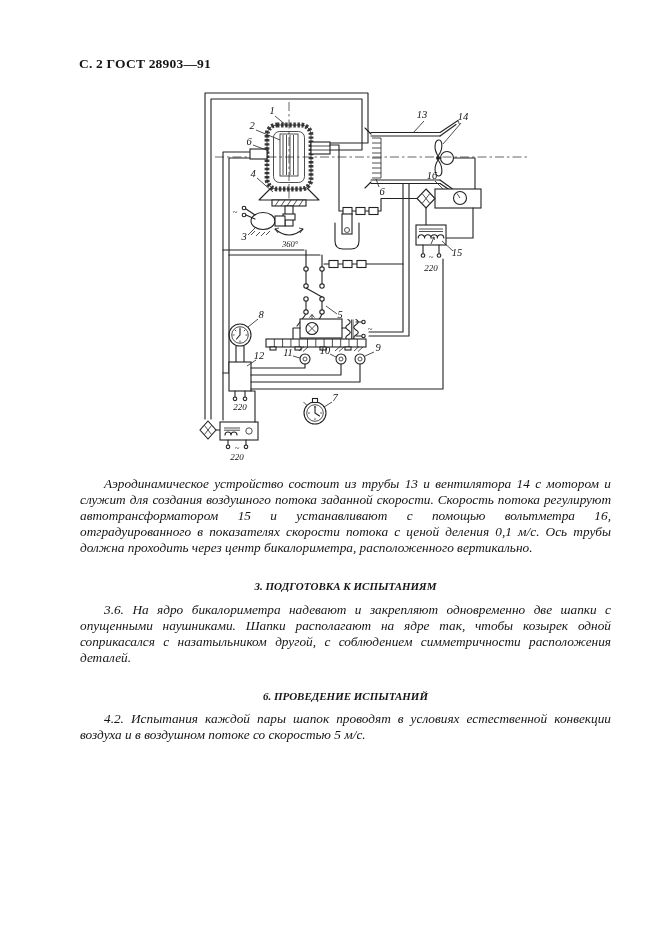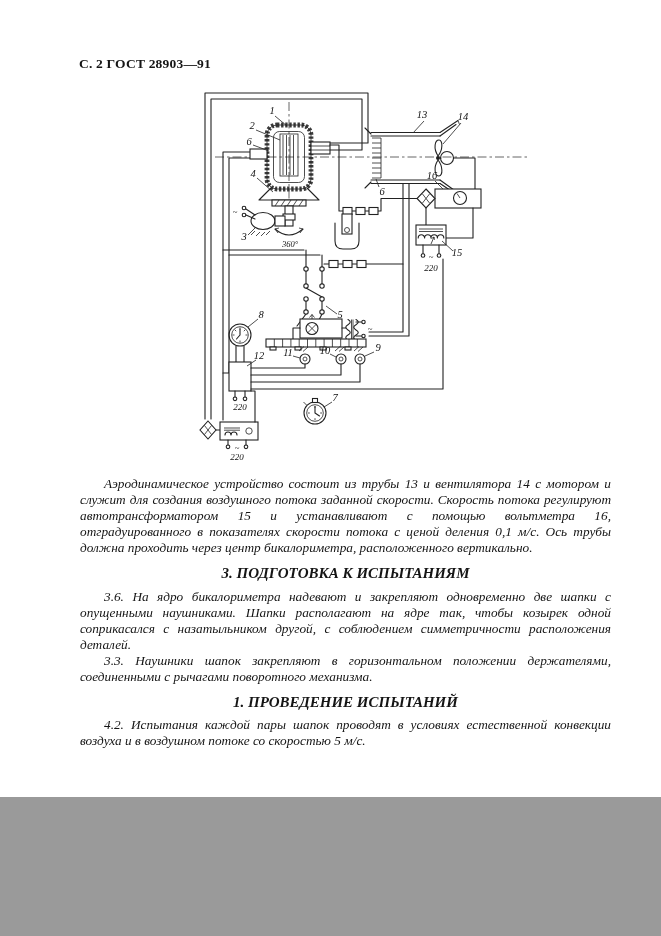--- a/index.html
+++ b/index.html
@@ -1,30 +1,30 @@
 <!DOCTYPE html>
 <html><head>
 <meta charset="utf-8">
 <style>
   html,body{margin:0;padding:0;background:#9a9a9a;}
   .page{
-    width:661px;height:797px;background:#ffffff;position:relative;overflow:hidden;
+    width:661px;height:936px;background:#ffffff;position:relative;overflow:hidden;
     font-family:"Liberation Serif",serif;color:#151515;margin:0 auto;
   }
   .doc-header{
     position:absolute;left:79px;top:56px;font-size:13.5px;font-weight:bold;letter-spacing:.2px;
   }
   .figure{position:absolute;left:193px;top:88px;width:414px;height:382px;}
   .figure svg{display:block;}
   .content{
     position:absolute;left:80px;top:476px;width:531px;
     font-size:13.3px;line-height:16.1px;text-align:justify;font-style:italic;
   }
   .content p{margin:0;text-indent:24px;}
-  .content h3{font-size:15px;font-weight:bold;text-align:center;margin:9px 0 7px 0;}
+  .content h3{font-size:11px;font-weight:bold;text-align:center;margin:22px 0 7px 0;}
   
   .w{stroke:#222;fill:none;stroke-width:1.1;stroke-linecap:round;stroke-linejoin:round;}
   .thin{stroke:#222;fill:none;stroke-width:.8;}
   .wall{stroke:#3c3c3c;fill:none;stroke-width:4.8;stroke-dasharray:2.4 1.7;}
   .axis{stroke:#555;fill:none;stroke-width:.9;stroke-dasharray:9 3 2.5 3;}
   .box{stroke:#222;fill:#ffffff;stroke-width:1.1;}
   .dot{fill:#222;}
   svg text{font-family:"Liberation Serif",serif;font-style:italic;font-size:10.5px;fill:#111;}
   svg text.sm{font-size:8.5px;}
   svg text.v{font-size:9px;}
@@ -273,18 +273,17 @@
         <text class="sm" x="177" y="244" text-anchor="middle">~</text>
         <text class="sm" x="44" y="363" text-anchor="middle">~</text>
       </g>
     </svg>
   </div>
 
   <div class="content">
     <p>Аэродинамическое устройство состоит из трубы 13 и вентилятора 14 с мотором и служит для создания воздушного потока заданной скорости. Скорость потока регулируют автотрансформатором 15 и устанавливают с помощью вольтметра 16, отградуированного в показателях скорости потока с ценой деления 0,1 м/с. Ось трубы должна проходить через центр бикалориметра, расположенного вертикально.</p>
     <h3>3. ПОДГОТОВКА К ИСПЫТАНИЯМ</h3>
     <p>3.6. На ядро бикалориметра надевают и закрепляют одновременно две шапки с опущенными наушниками. Шапки располагают на ядре так, чтобы козырек одной соприкасался с назатыльником другой, с соблюдением симметричности расположения деталей.</p>
-    <p>3.3. Наушники шапок закрепляют в горизонтальном положении держателями, соединенными с рычагами поворотного механизма.</p>
-    <h3>1. ПРОВЕДЕНИЕ ИСПЫТАНИЙ</h3>
+    <h3>6. ПРОВЕДЕНИЕ ИСПЫТАНИЙ</h3>
     <p>4.2. Испытания каждой пары шапок проводят в условиях естественной конвекции воздуха и в воздушном потоке со скоростью 5 м/с.</p>
   </div>
 
 </div>
 
 </body></html>

